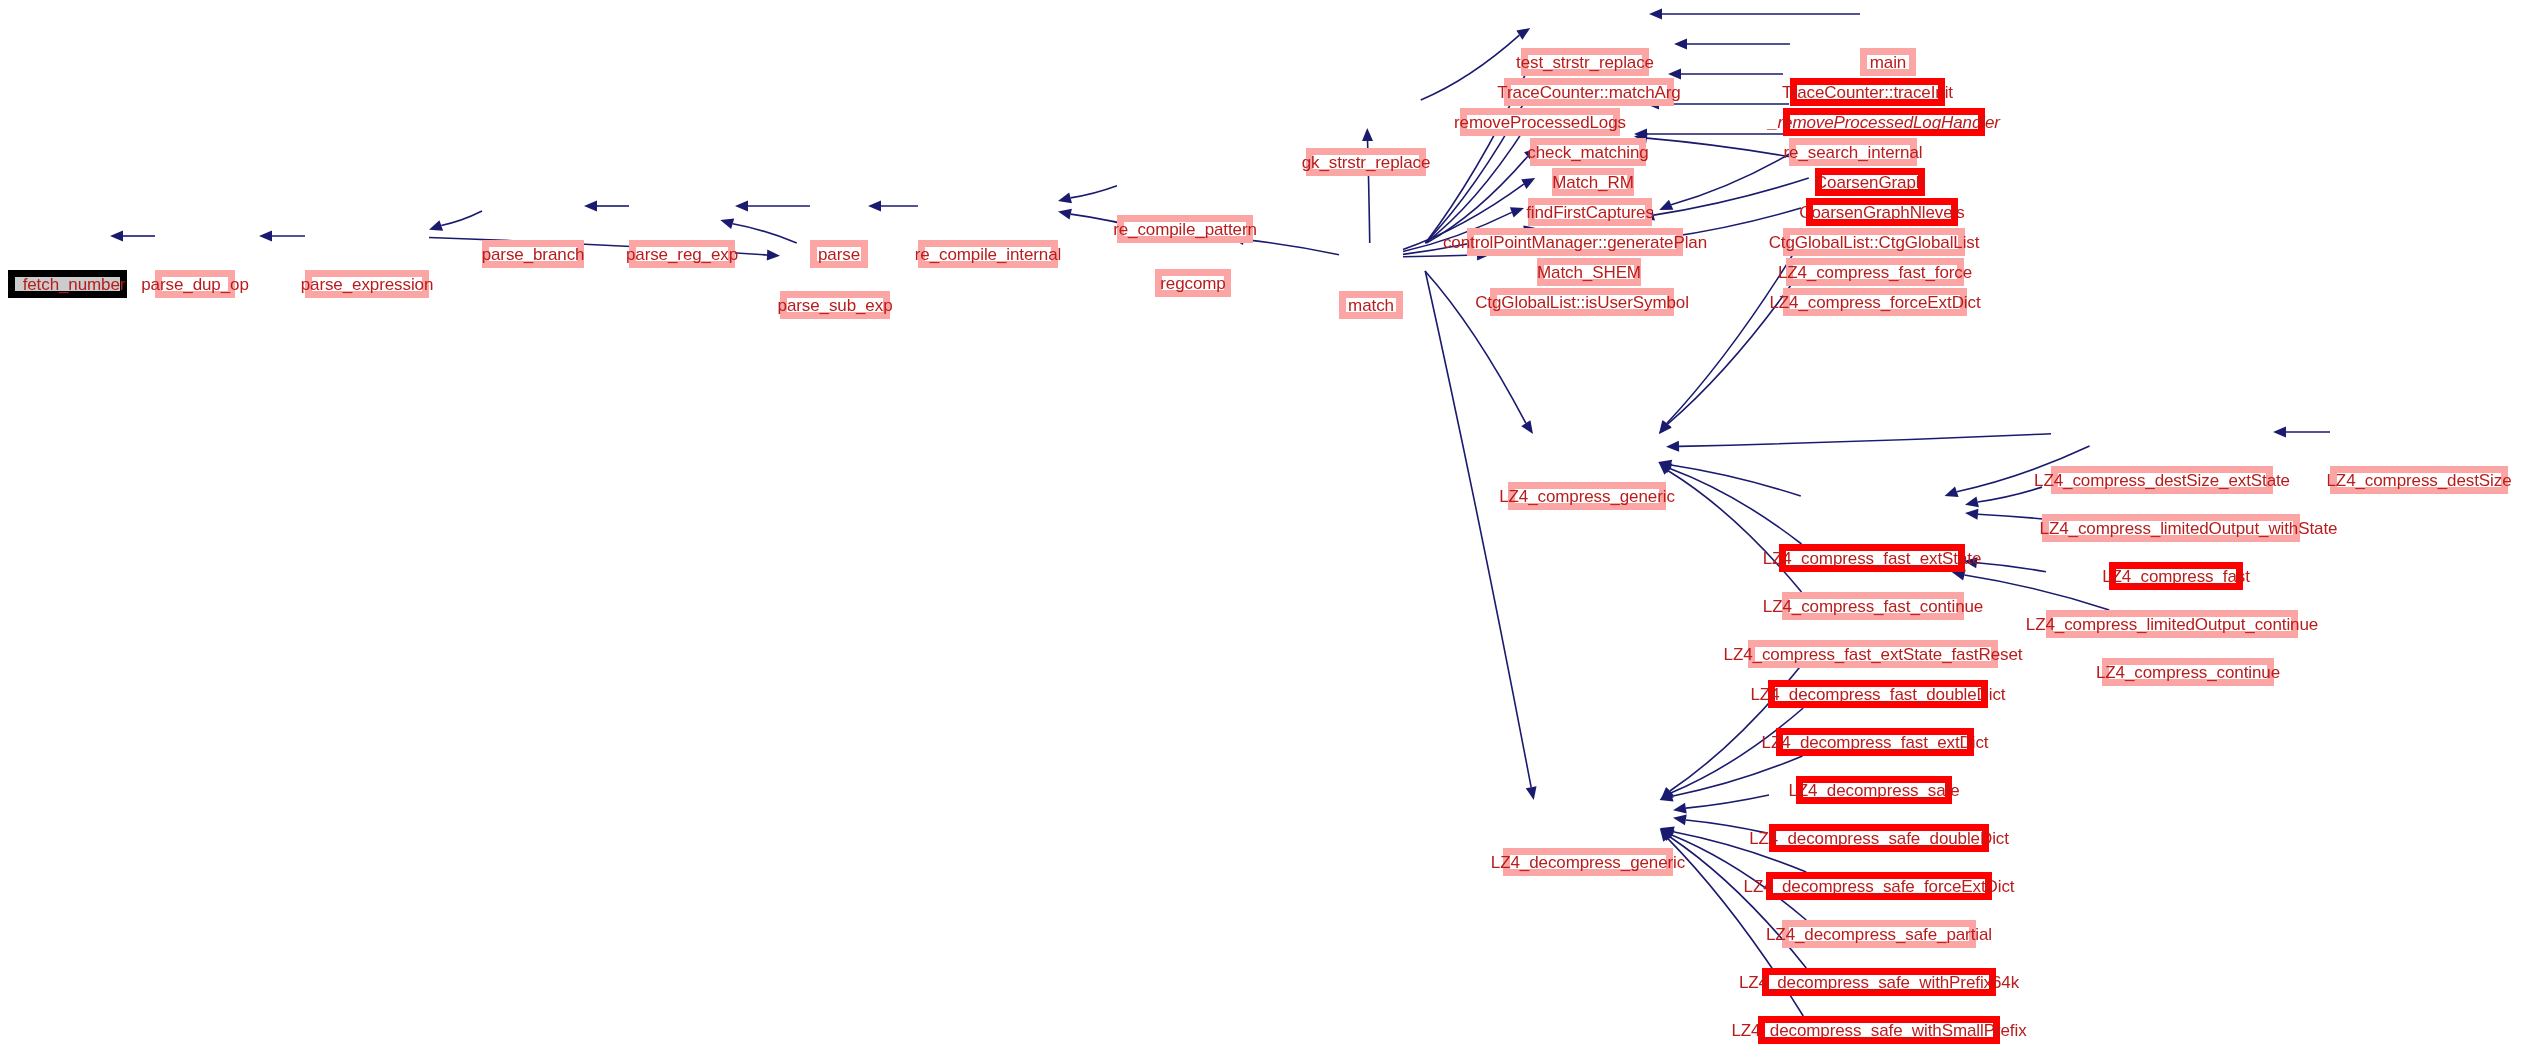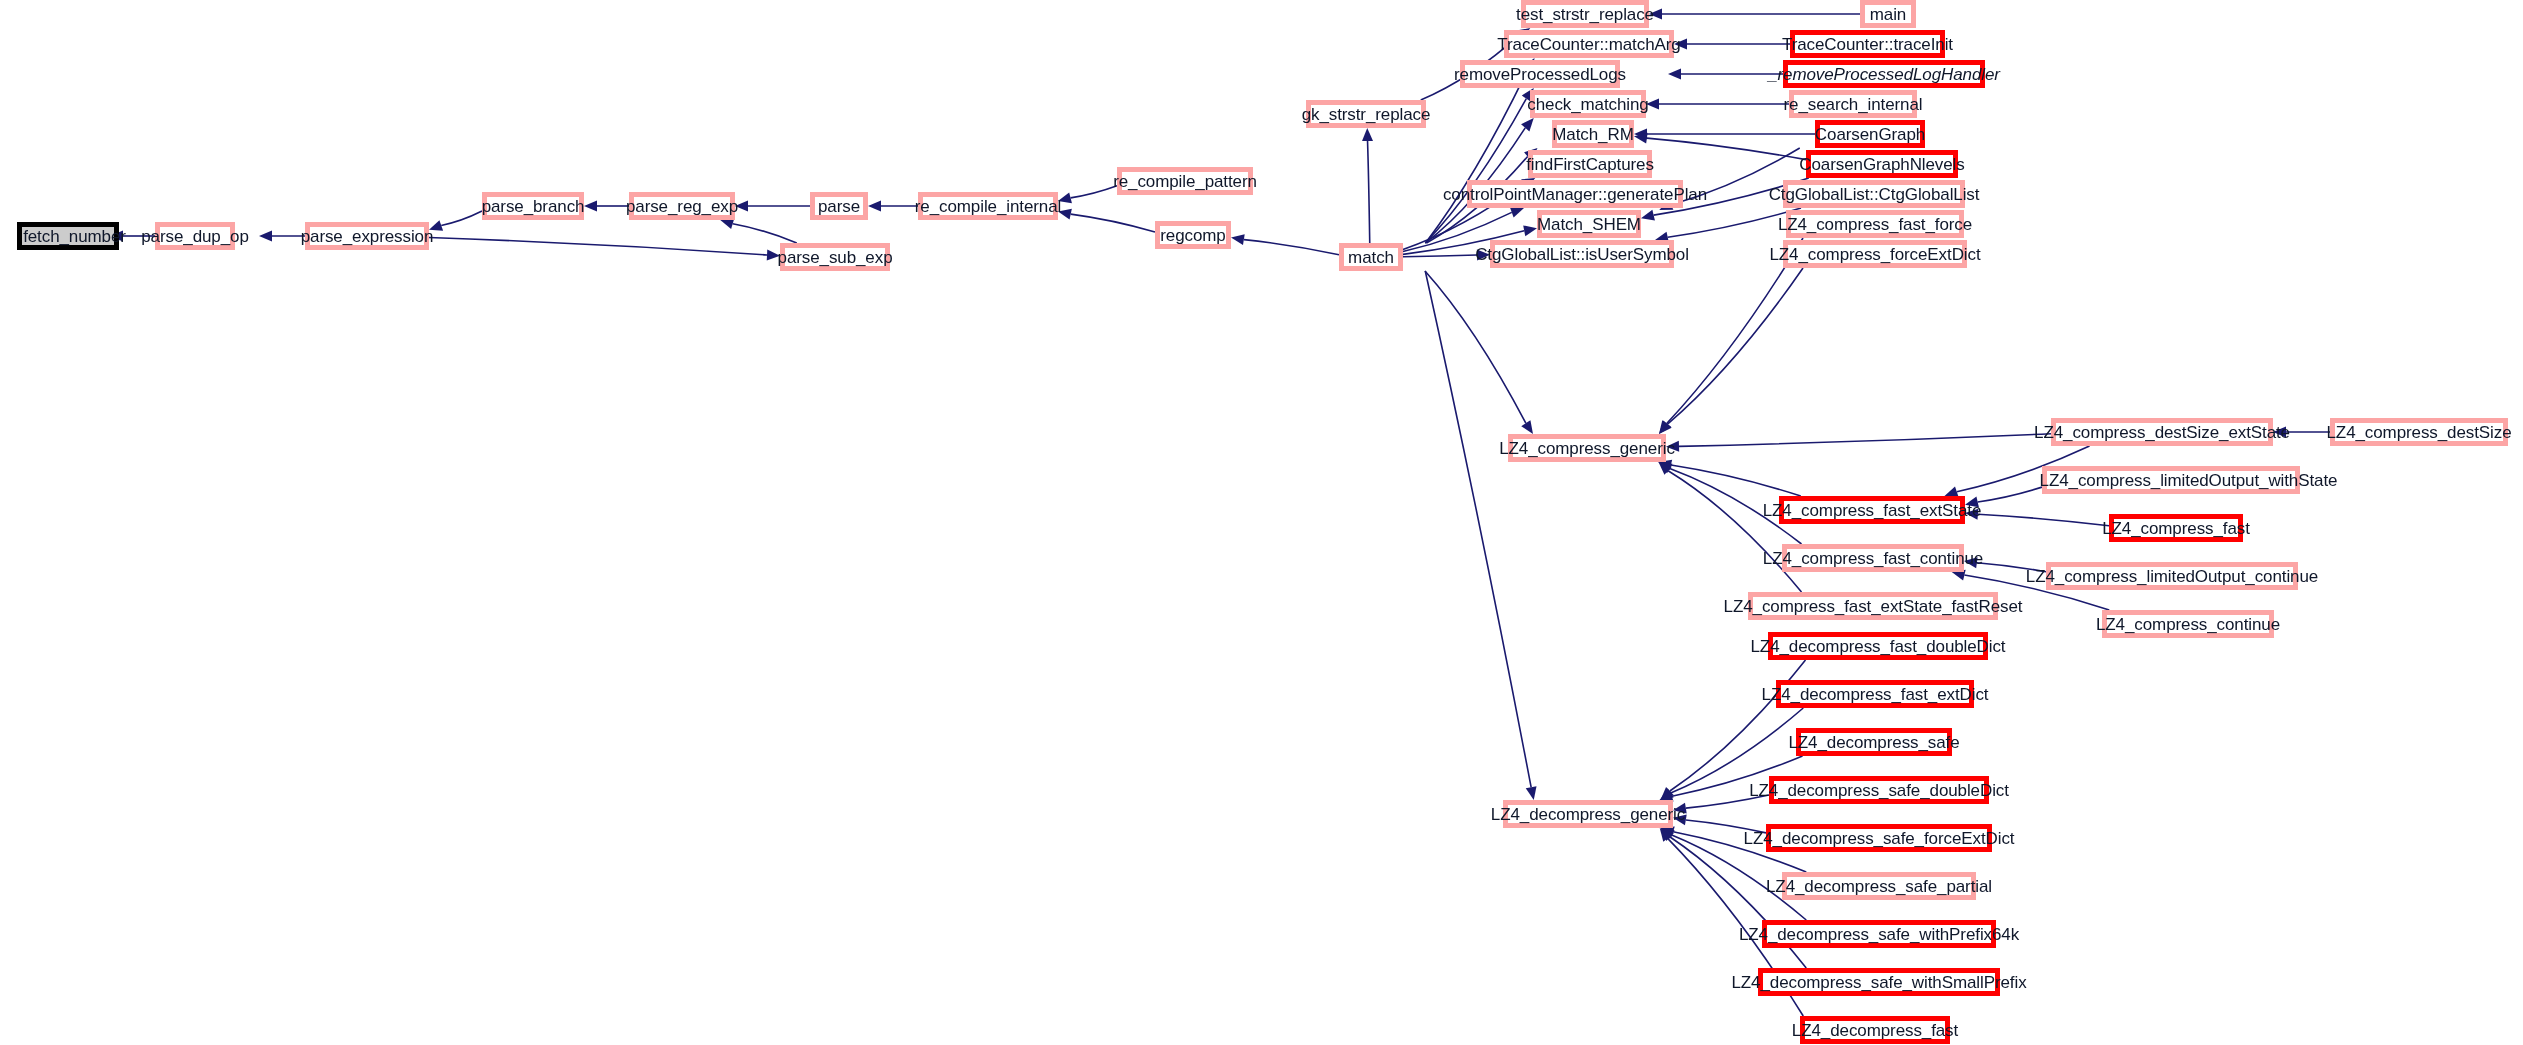--- a/index.html
+++ b/index.html
@@ -7,31 +7,32 @@
     position:relative;
     width:2523px;height:1045px;
     background:#ffffff;
     font-family:"Liberation Sans", sans-serif;
     overflow:hidden;
   }
   .node{
     position:absolute;
     box-sizing:border-box;
     background:#ffffff;
-    border:5px solid #fca5a5;
-    color:#0f172a;
+    border:7px solid #fca5a5;
+    color:#b91c1c;
     font-size:17px;
     line-height:1;
     display:flex;
     align-items:center;
     justify-content:center;
     white-space:nowrap;
     letter-spacing:-0.1px;
     height:28px;
     padding:0 7px;
+    margin-top:48px;
   }
   .node.red{border-color:#ff0000;}
   .node.root{background:#cccccc;border-color:#000000;}
   svg#edges{
     position:absolute;left:0;top:0;width:2523px;height:1045px;
     pointer-events:none;
   }
   svg#edges path{fill:none;stroke:#1a1a6e;stroke-width:1.6px;}
   svg#edges polygon{fill:#1a1a6e;stroke:none;}
 </style>
@@ -141,21 +142,21 @@
       <path d="M 1806.25 872 Q 1739.7217365268702 844.7534873345861 1673.1934730537405 831.7629746691724"></path>
       <polygon points="1660.75,828 1674.7855007983903,826.4984283772053 1671.6014453090906,837.0275209611395"></polygon>
       <path d="M 1806.25 920 Q 1738.9938826650473 862.5697952246346 1671.7377653300944 834.9475904492692"></path>
       <polygon points="1660.75,828 1674.6771305201698,830.2989205019217 1668.7984001400189,839.5962603966168"></polygon>
       <path d="M 1806.25 968 Q 1738.1838681655254 882.7068147297152 1670.1177363310508 837.0136294594304"></path>
       <polygon points="1660.75,828 1673.931194948502,833.0503563962935 1666.3042777135995,840.9769025225672"></polygon>
       <path d="M 1803.25 1016 Q 1735.4438336107307 907.3668342774731 1667.6376672214615 838.3336685549461"></path>
       <polygon points="1659.75,828 1672.0096039177847,834.9965785766356 1663.2657305251382,841.6707585332567"></polygon>
     </svg>
   <div id="node-layer">
-      <div class="node root" style="left: 17px; top: 222px; width: 102px; padding-left: 20px;">fetch_number</div>
+      <div class="node root" style="left: 8px; top: 222px; width: 119px; padding-left: 20px;">fetch_number</div>
       <div class="node" style="left: 155px; top: 222px; width: 80px;">parse_dup_op</div>
       <div class="node" style="left: 305px; top: 222px; width: 124px;">parse_expression</div>
       <div class="node" style="left: 482px; top: 192px; width: 102px;">parse_branch</div>
       <div class="node" style="left: 629px; top: 192px; width: 106px;">parse_reg_exp</div>
       <div class="node" style="left: 810px; top: 192px; width: 58px;">parse</div>
       <div class="node" style="left: 780px; top: 243px; width: 110px;">parse_sub_exp</div>
       <div class="node" style="left: 918px; top: 192px; width: 140px;">re_compile_internal</div>
       <div class="node" style="left: 1117px; top: 167px; width: 136px;">re_compile_pattern</div>
       <div class="node" style="left: 1155px; top: 221px; width: 76px;">regcomp</div>
       <div class="node" style="left: 1339px; top: 243px; width: 64px;">match</div>

